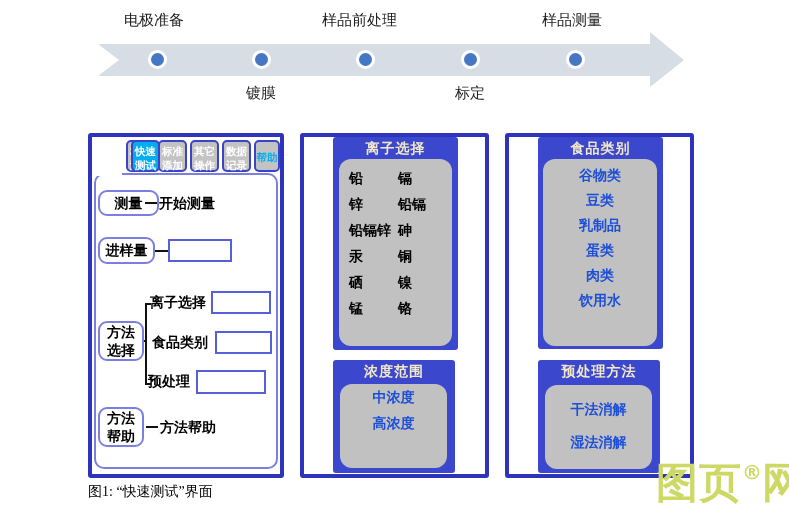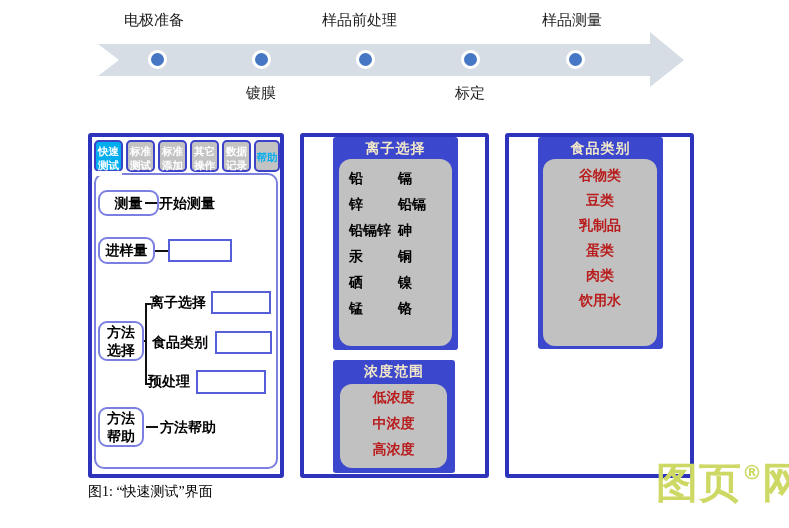--- a/index.html
+++ b/index.html
@@ -17,42 +17,42 @@
   .panel{position:absolute;top:133px;height:345px;background:#fff;border:4px solid #2e33bb;
     border-radius:3px;box-sizing:border-box;}
   .caption{position:absolute;top:483px;font-size:14px;color:#000;
     font-family:"Liberation Serif",serif;white-space:nowrap;}
 
   
   .tab{position:absolute;top:3px;width:29px;height:32px;border:2px solid #3d43c9;border-radius:5px;
     font-size:10.5px;font-weight:bold;color:#fff;text-align:center;line-height:1.35;
     box-sizing:border-box;padding-top:2px;letter-spacing:0;}
   .tab.inactive{background:#c3c3c3;}
-  .tab.active{background:#00aeef;z-index:4;}
+  .tab.active{background:#00aeef;z-index:4;margin-left:37px;}
   .tab.help{color:#00aeef;padding-top:8px;}
   .tabpage{position:absolute;left:2px;top:36px;width:184px;height:296px;border:2px solid #7b80e0;
     border-radius:10px;box-sizing:border-box;}
   .tab-patch{position:absolute;left:4px;top:34px;width:26px;height:5px;background:#fff;z-index:5;}
 
   .rbox{position:absolute;border:2px solid #7b80e0;border-radius:9px;background:#fff;
     font-size:14px;font-weight:bold;color:#000;display:flex;align-items:center;justify-content:center;
     box-sizing:border-box;text-align:center;line-height:1.3;}
   .inbox{position:absolute;border:2px solid #5560d8;background:#fff;box-sizing:border-box;}
   .p1lab{position:absolute;font-size:14px;font-weight:bold;color:#000;white-space:nowrap;}
   .cline{position:absolute;height:2px;background:#111;}
   .vline{position:absolute;width:2px;background:#111;}
 
   
   .bluebox{position:absolute;background:#3b47cc;border-radius:3px;box-sizing:border-box;}
   .bluehdr{font-size:14px;font-weight:bold;color:#f2e8c9;text-align:center;padding-top:3px;
     letter-spacing:1px;}
   .graybox{position:absolute;background:#c1c1c1;border-radius:12px;box-sizing:border-box;}
   .ionrow{display:flex;height:26px;align-items:center;font-size:14px;font-weight:bold;color:#000;}
   .ionrow .l{width:49px;}
-  .opt{font-size:14px;font-weight:bold;color:#b91c1c;text-align:center;}
+  .opt{font-size:14px;font-weight:bold;color:#1d4ed8;text-align:center;}
 
   
   .watermark{position:absolute;left:656px;top:462px;z-index:20;color:#cdd964;font-weight:bold;
     font-size:42px;line-height:1;letter-spacing:1px;white-space:nowrap;}
   .watermark .reg{font-size:20px;vertical-align:18px;letter-spacing:0;}
 </style>
 </head>
 <body>
 
 <div class="page">
@@ -164,40 +164,46 @@
         <div class="ionrow">
           <span class="l">锰</span>
           <span>铬</span>
         </div>
       </div>
     </div>
 
     <div class="bluebox" style="left:29px;top:223px;width:122px;height:113px">
       <div class="bluehdr">浓度范围</div>
       <div class="graybox" style="left:7px;top:24px;width:107px;height:84px;padding-top:5px">
-        <div class="opt" style="height:26px">低浓度</div>
         <div class="opt" style="height:26px">中浓度</div>
         <div class="opt" style="height:26px">高浓度</div>
       </div>
     </div>
   </div>
 
   <div class="panel" style="left:505px;width:189px">
     <div class="bluebox" style="left:29px;top:0;width:125px;height:212px">
       <div class="bluehdr">食品类别</div>
       <div class="graybox" style="left:5px;top:22px;width:114px;height:187px;padding-top:8px">
         <div class="opt" style="height:25px">谷物类</div>
         <div class="opt" style="height:25px">豆类</div>
         <div class="opt" style="height:25px">乳制品</div>
         <div class="opt" style="height:25px">蛋类</div>
         <div class="opt" style="height:25px">肉类</div>
         <div class="opt" style="height:25px">饮用水</div>
       </div>
     </div>
 
+    <div class="bluebox" style="left:29px;top:223px;width:122px;height:113px">
+      <div class="bluehdr">预处理方法</div>
+      <div class="graybox" style="left:7px;top:25px;width:107px;height:84px;padding-top:16px">
+        <div class="opt" style="height:33px">干法消解</div>
+        <div class="opt" style="height:33px">湿法消解</div>
+      </div>
+    </div>
   </div>
 
   <div class="caption" style="left:88px">图1: “快速测试”界面</div>
 
   <div class="watermark">
     <span>图页</span><span class="reg">®</span><span>网</span>
   </div>
 
 </div>
 

